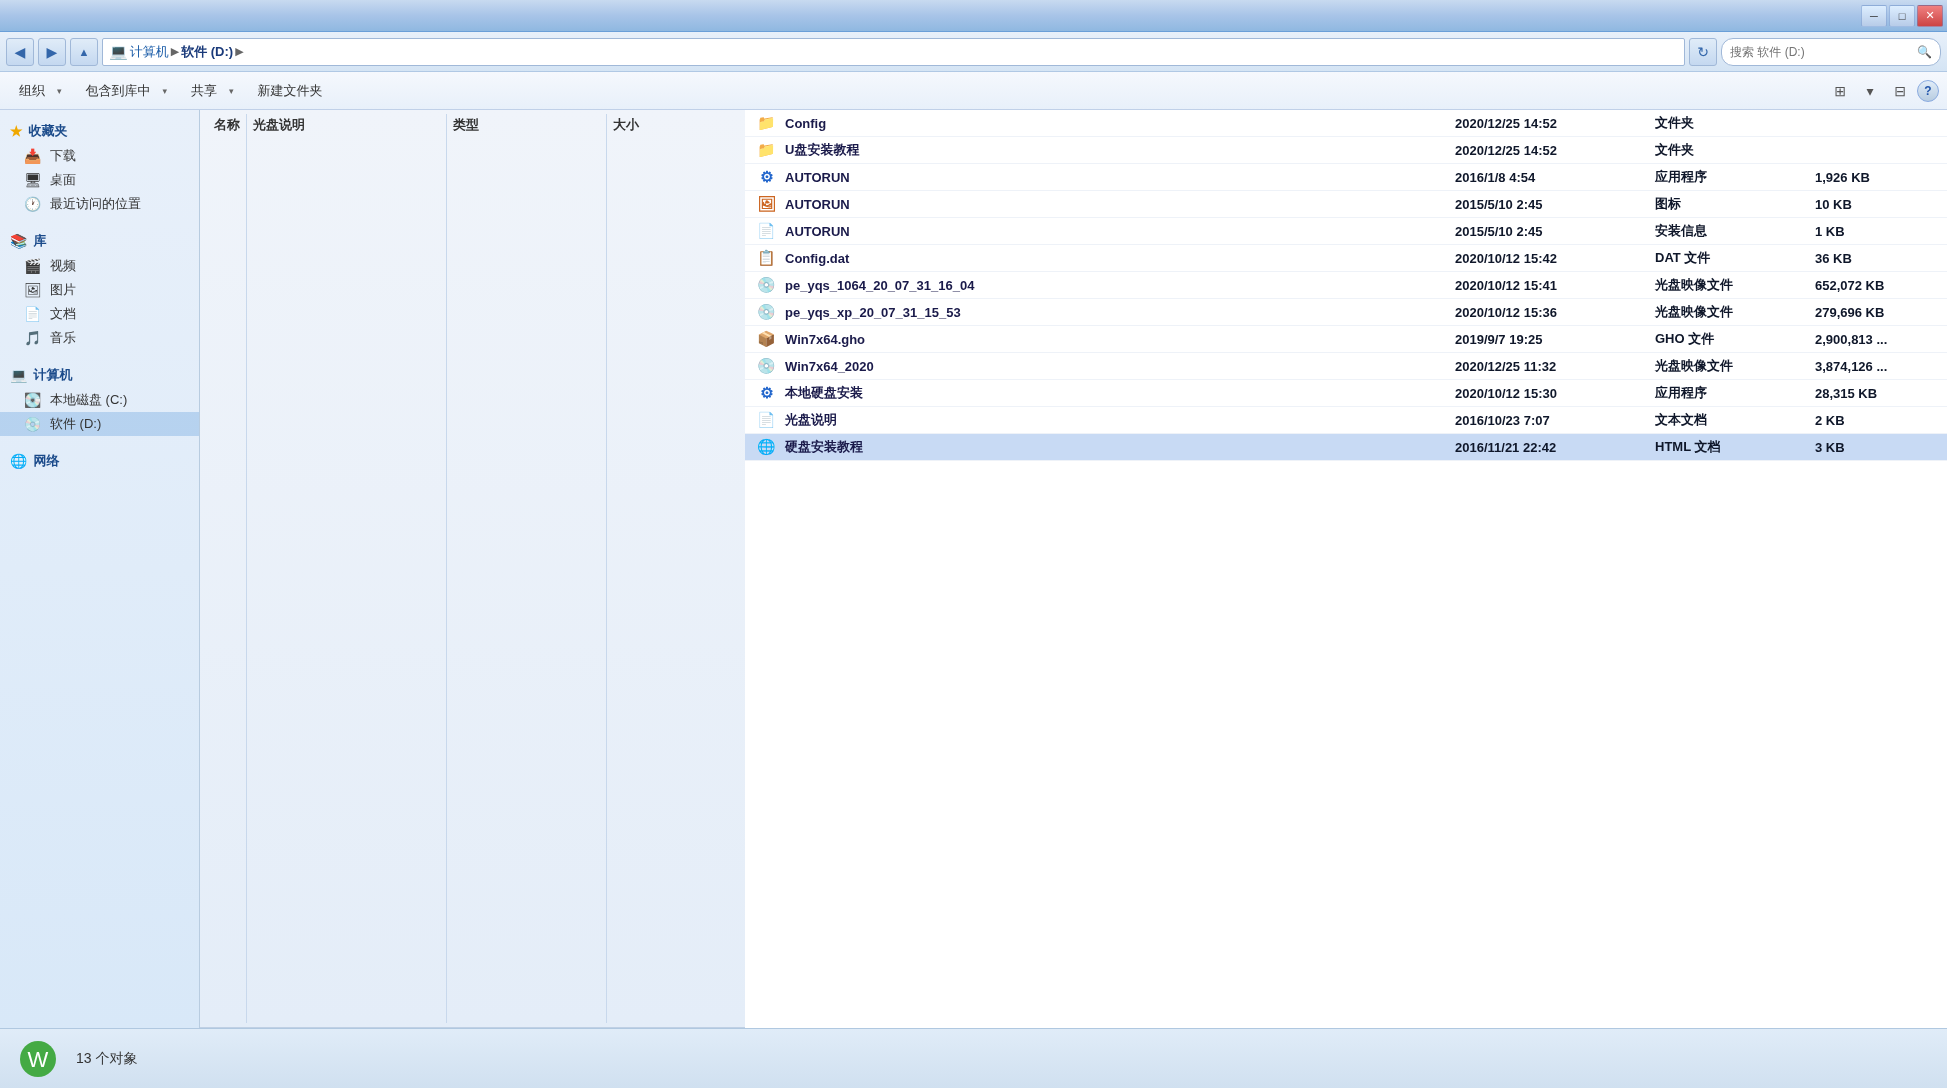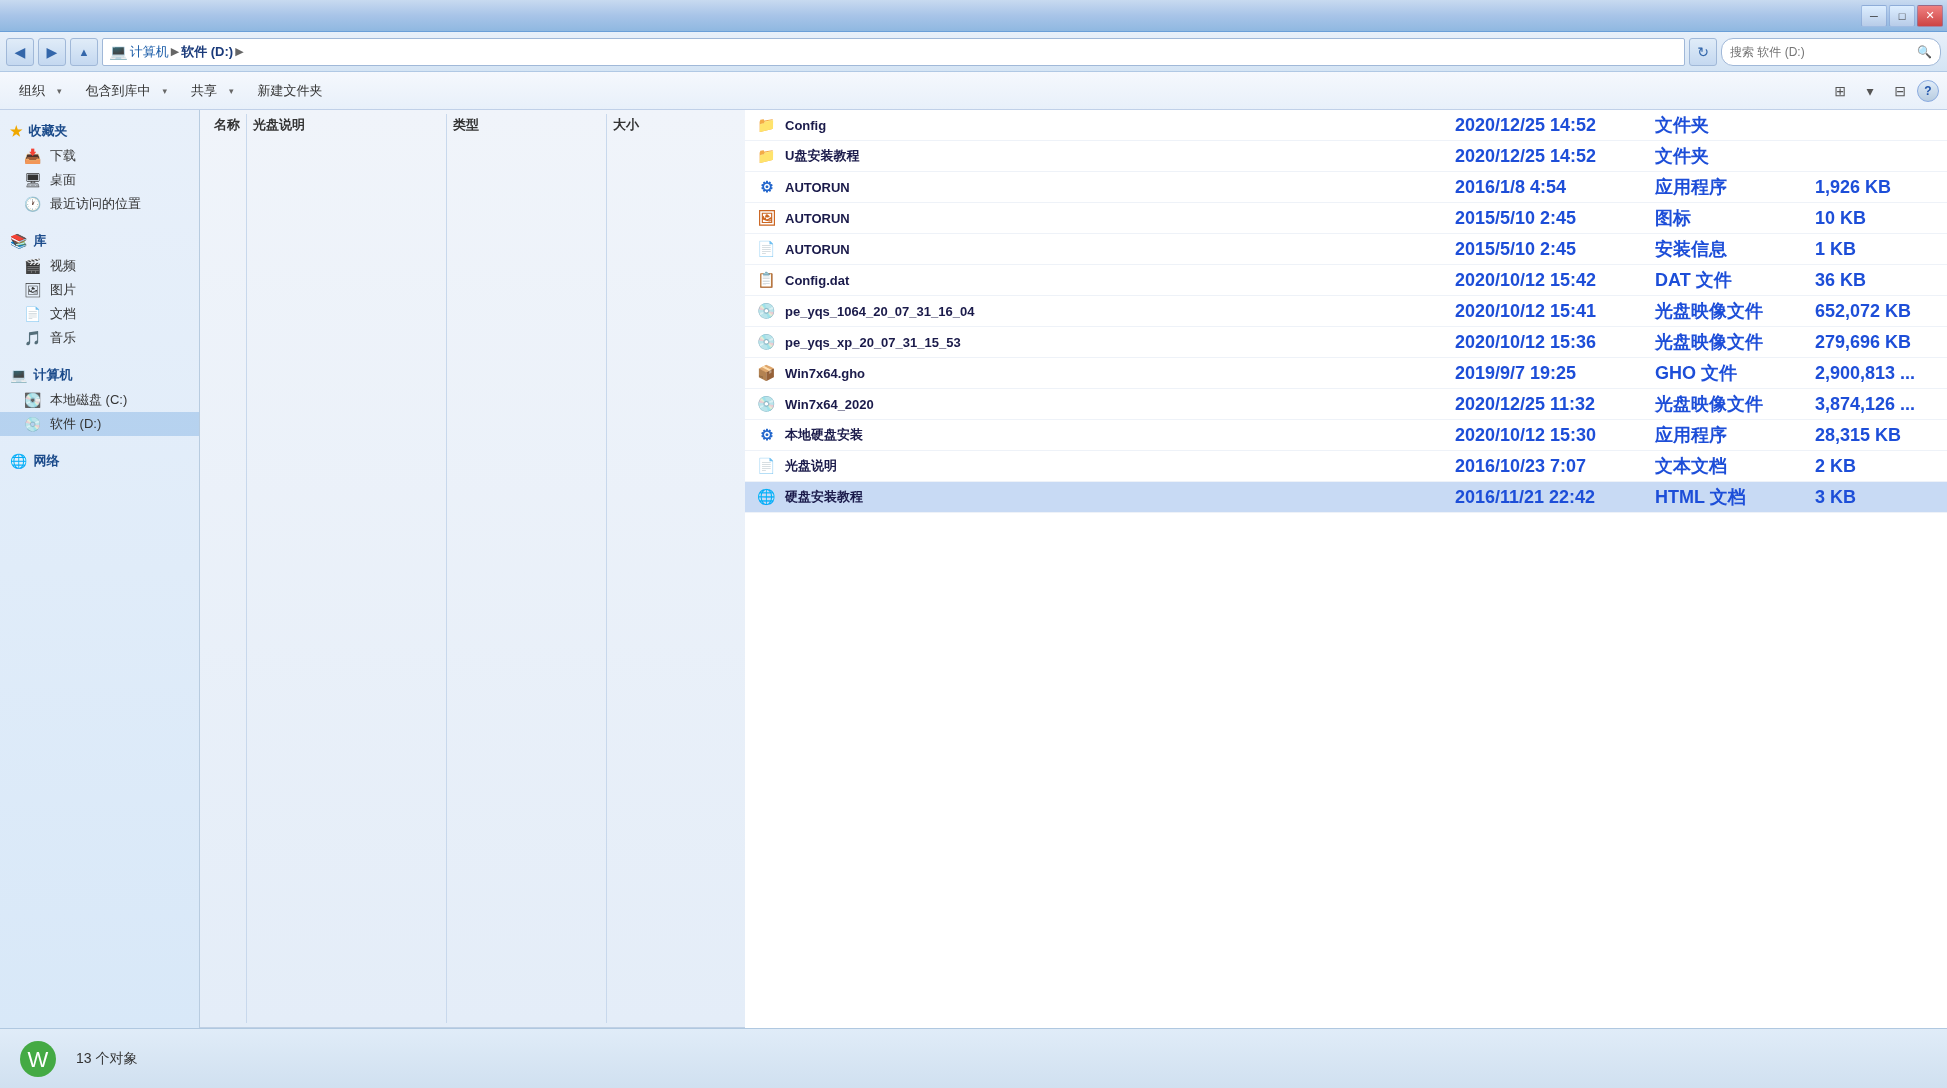--- a/index.html
+++ b/index.html
@@ -284,22 +284,22 @@
     .file-icon {
       width: 20px;
       height: 20px;
       display: flex;
       align-items: center;
       justify-content: center;
       flex-shrink: 0;
       font-size: 15px;
     }
     .file-date, .file-type, .file-size {
-      font-size: 18px;
-      color: #1d4ed8;
+      font-size: 13px;
+      color: #0f172a;
       padding: 1px 6px;
     }
 
     
     .status-bar {
       height: 60px;
       background: linear-gradient(to bottom, #e0ecf8, #d0e0f0);
       border-top: 1px solid #b0c8e0;
       display: flex;
       align-items: center;

